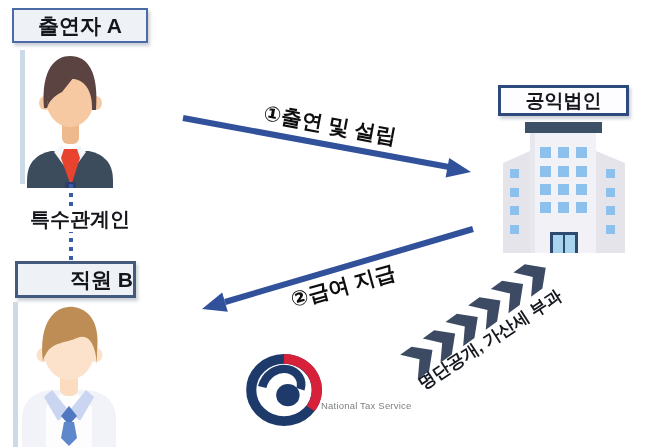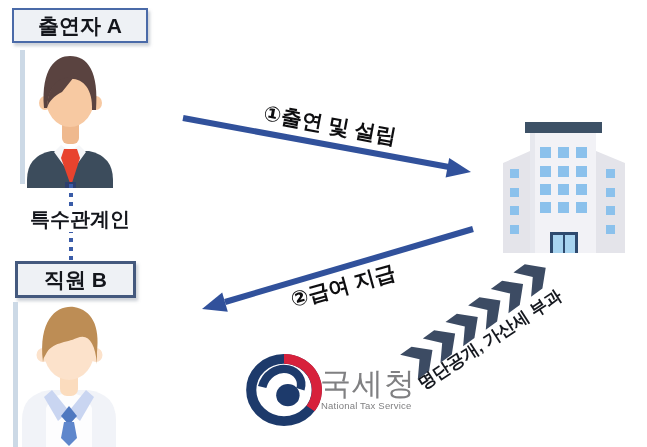--- a/index.html
+++ b/index.html
@@ -8,21 +8,21 @@
     font-family:"Liberation Sans","DejaVu Sans",sans-serif;color:#14161c;
   }
   .abs{position:absolute;}
   .label-box{
     display:flex;align-items:center;justify-content:center;
     background:#eef1f5;font-weight:800;color:#14161c;
     box-shadow:2px 3px 3px rgba(110,120,140,0.35);
     box-sizing:border-box;
   }
   #contributor-box{left:12px;top:8px;width:136px;height:35px;border:2px solid #4a6aa8;font-size:21px;}
-  #employee-box{left:15px;top:261px;width:121px;height:37px;border:3px solid #44597e;font-size:21px;}
+  #employee-box{left:15px;top:261px;width:121px;height:37px;border:3px solid #44597e;font-size:21px;justify-content:flex-end;}
   #foundation-box{left:498px;top:85px;width:131px;height:31px;border:3px solid #2e4a7c;background:#fdfdff;font-size:19px;}
   #relation-dots{left:69px;top:184px;width:4px;height:80px;
     background:repeating-linear-gradient(to bottom,#3a5ca8 0 4px,transparent 4px 9px);}
   #relation-label{left:22px;top:206px;width:116px;height:26px;background:#ffffff;
     display:flex;align-items:flex-start;justify-content:center;font-weight:800;font-size:20px;color:#14161c;}
   .arrow-label{position:absolute;text-align:center;font-weight:800;color:#0e0e10;font-size:21px;white-space:nowrap;}
   #arrow1-label{left:220px;top:111px;width:220px;transform:rotate(10.5deg);}
   #arrow2-label{left:233px;top:272px;width:220px;transform:rotate(-15.5deg);}
   #penalty-label{position:absolute;left:383px;top:328px;width:214px;text-align:center;
     font-weight:800;font-size:17px;color:#15181f;transform:rotate(-33deg);white-space:nowrap;}
@@ -71,20 +71,23 @@
     <ellipse cx="31" cy="57" rx="6.5" ry="7" fill="#fce2cb"></ellipse>
     <ellipse cx="84" cy="57" rx="6.5" ry="7" fill="#fce2cb"></ellipse>
     <ellipse cx="57" cy="50" rx="26" ry="32" fill="#fce2cb"></ellipse>
     <path d="M31 64 C26 20 46 7 62 9 C80 12 88 28 85 54 L85 66 C83 44 76 35 65 40 C54 45 40 44 34 56 Q31 60 31 64 Z" fill="#bd8d55"></path>
     <path d="M40 92 L57 113 L46 123 L32 99 Z" fill="#c9d5f1"></path>
     <path d="M74 92 L57 113 L68 123 L82 99 Z" fill="#c9d5f1"></path>
     <path d="M57 108 L65 118 L57 127 L49 118 Z" fill="#4f78c0"></path>
     <path d="M52 124 L62 124 L65 140 L57 148 L49 140 Z" fill="#5f87cc"></path>
   </svg>
 
+  <div class="label-box abs" id="foundation-box">
+    <span>공익법인</span>
+  </div>
 
   <svg class="abs" style="left:500px;top:121px;" width="129" height="132" viewBox="0 0 129 132">
     <polygon points="30,30 3,42 3,132 30,132" fill="#e4e4ea"></polygon>
     <polygon points="96,30 125,42 125,132 96,132" fill="#e4e4ea"></polygon>
     <rect x="30" y="12" width="66" height="120" fill="#f2f2f6"></rect>
     <rect x="30" y="12" width="5" height="120" fill="#e7e8ee"></rect>
     <rect x="25" y="1" width="77" height="11" fill="#3d5166"></rect>
     <g fill="#8bc1ec">
       <rect x="40" y="26" width="11" height="11"></rect>
         <rect x="58" y="26" width="11" height="11"></rect>
@@ -135,16 +138,15 @@
   <div class="arrow-label" id="arrow2-label">②급여 지급</div>
 
   <div id="penalty-label">명단공개, 가산세 부과</div>
 
   <svg class="abs" style="left:245px;top:353px;" width="78" height="74" viewBox="0 0 100 100" preserveAspectRatio="none">
     <circle cx="50" cy="50" r="42" fill="none" stroke="#1d3a6b" stroke-width="13"></circle>
     <path d="M50 8 A42 42 0 0 1 84 75" fill="none" stroke="#d7213b" stroke-width="13"></path>
     <path d="M22 46 C26 29 41 19 55 22 C67 25 75 36 71 49" fill="none" stroke="#1d3a6b" stroke-width="11"></path>
     <circle cx="55" cy="57" r="15" fill="#1d3a6b"></circle>
   </svg>
-  <div class="abs" id="nts-title">국세청</div>
   <div class="abs" id="nts-subtitle">National Tax Service</div>
 
 </div>
 
 </body></html>

